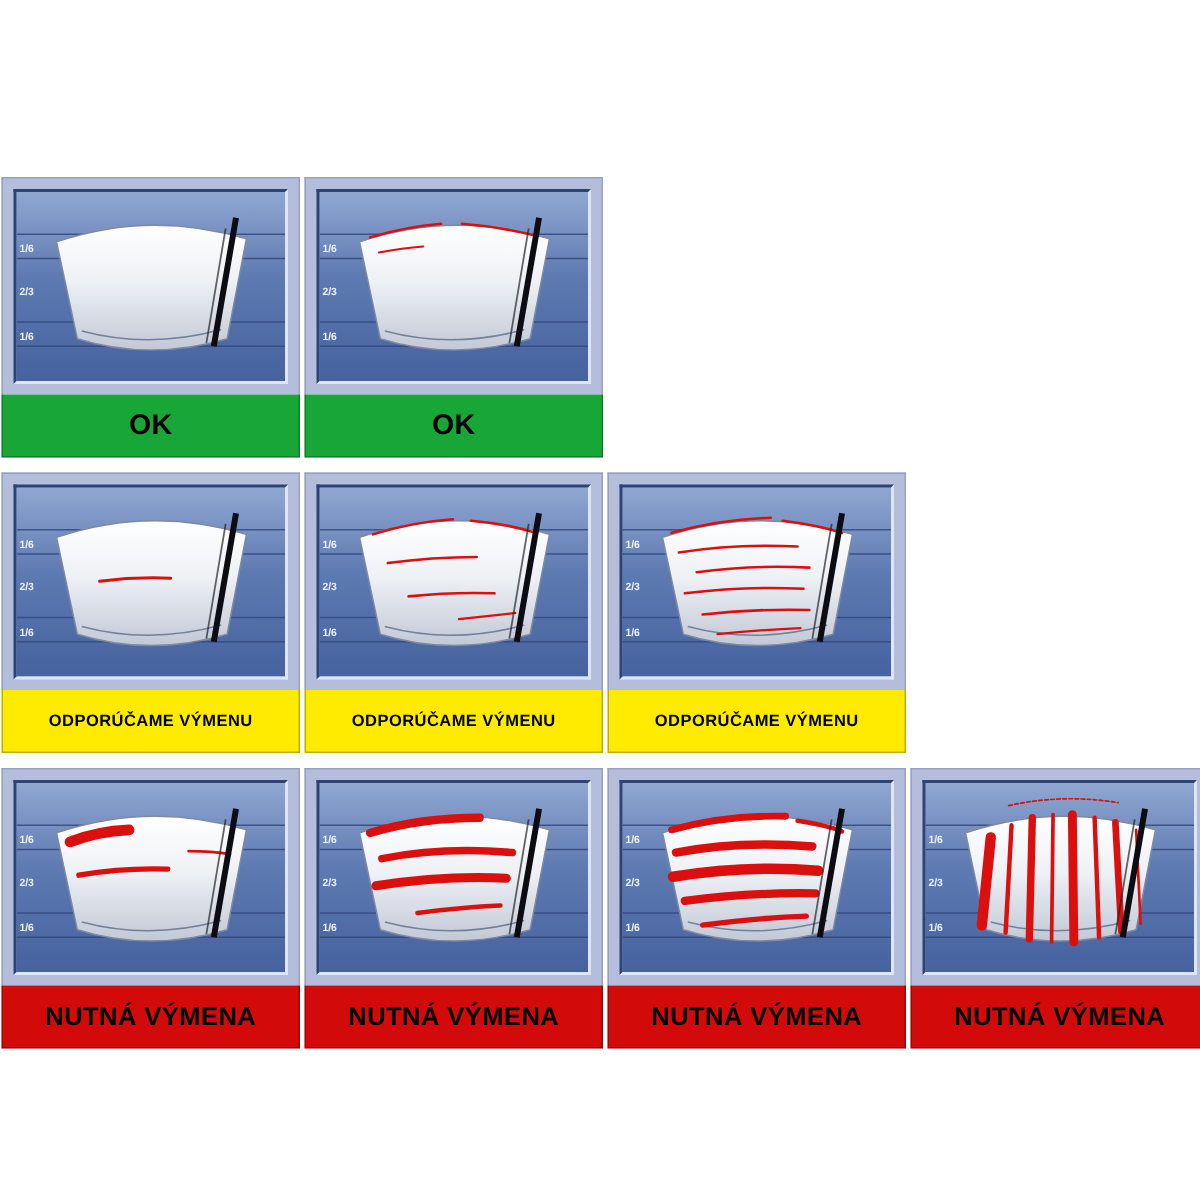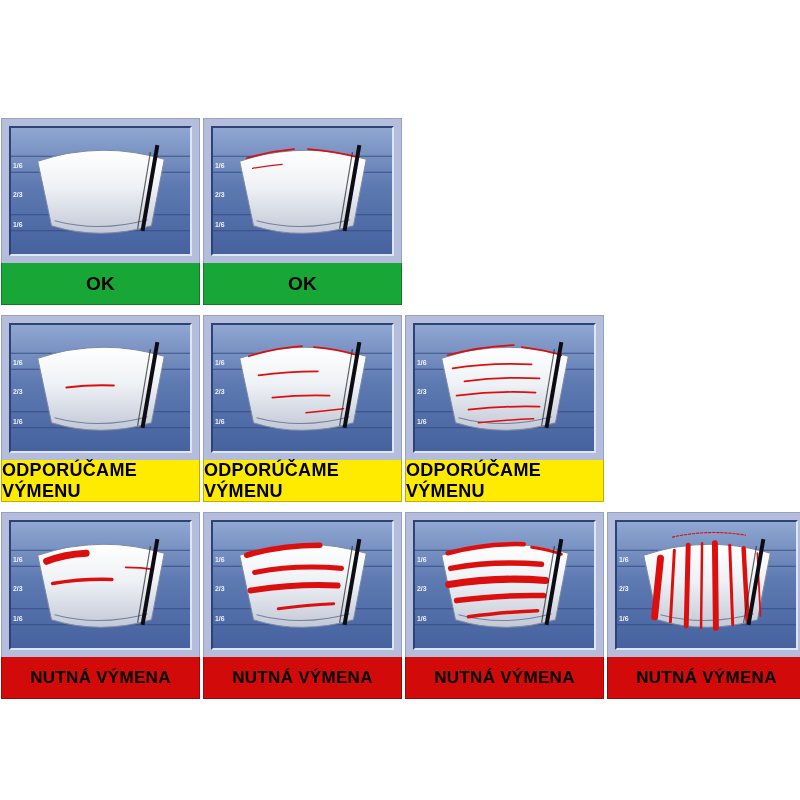--- a/index.html
+++ b/index.html
@@ -34,21 +34,21 @@
   .bar{
     height:42px;
     display:flex;align-items:center;justify-content:center;
     font-weight:700;color:#000;
     letter-spacing:.3px;
     border:1px solid rgba(0,0,0,.25);
     border-top:none;
     box-sizing:border-box;
   }
   .bar.ok{font-size:19px;}
-  .bar.recommend{font-size:18px;}
+  .bar.recommend{font-size:11px;}
   .bar.replace{font-size:17px;}
 </style>
 </head>
 <body>
 
 <div id="board">
     <div class="row row-0">
       <div class="cell">
         <div class="pic">
           <div class="panel">

